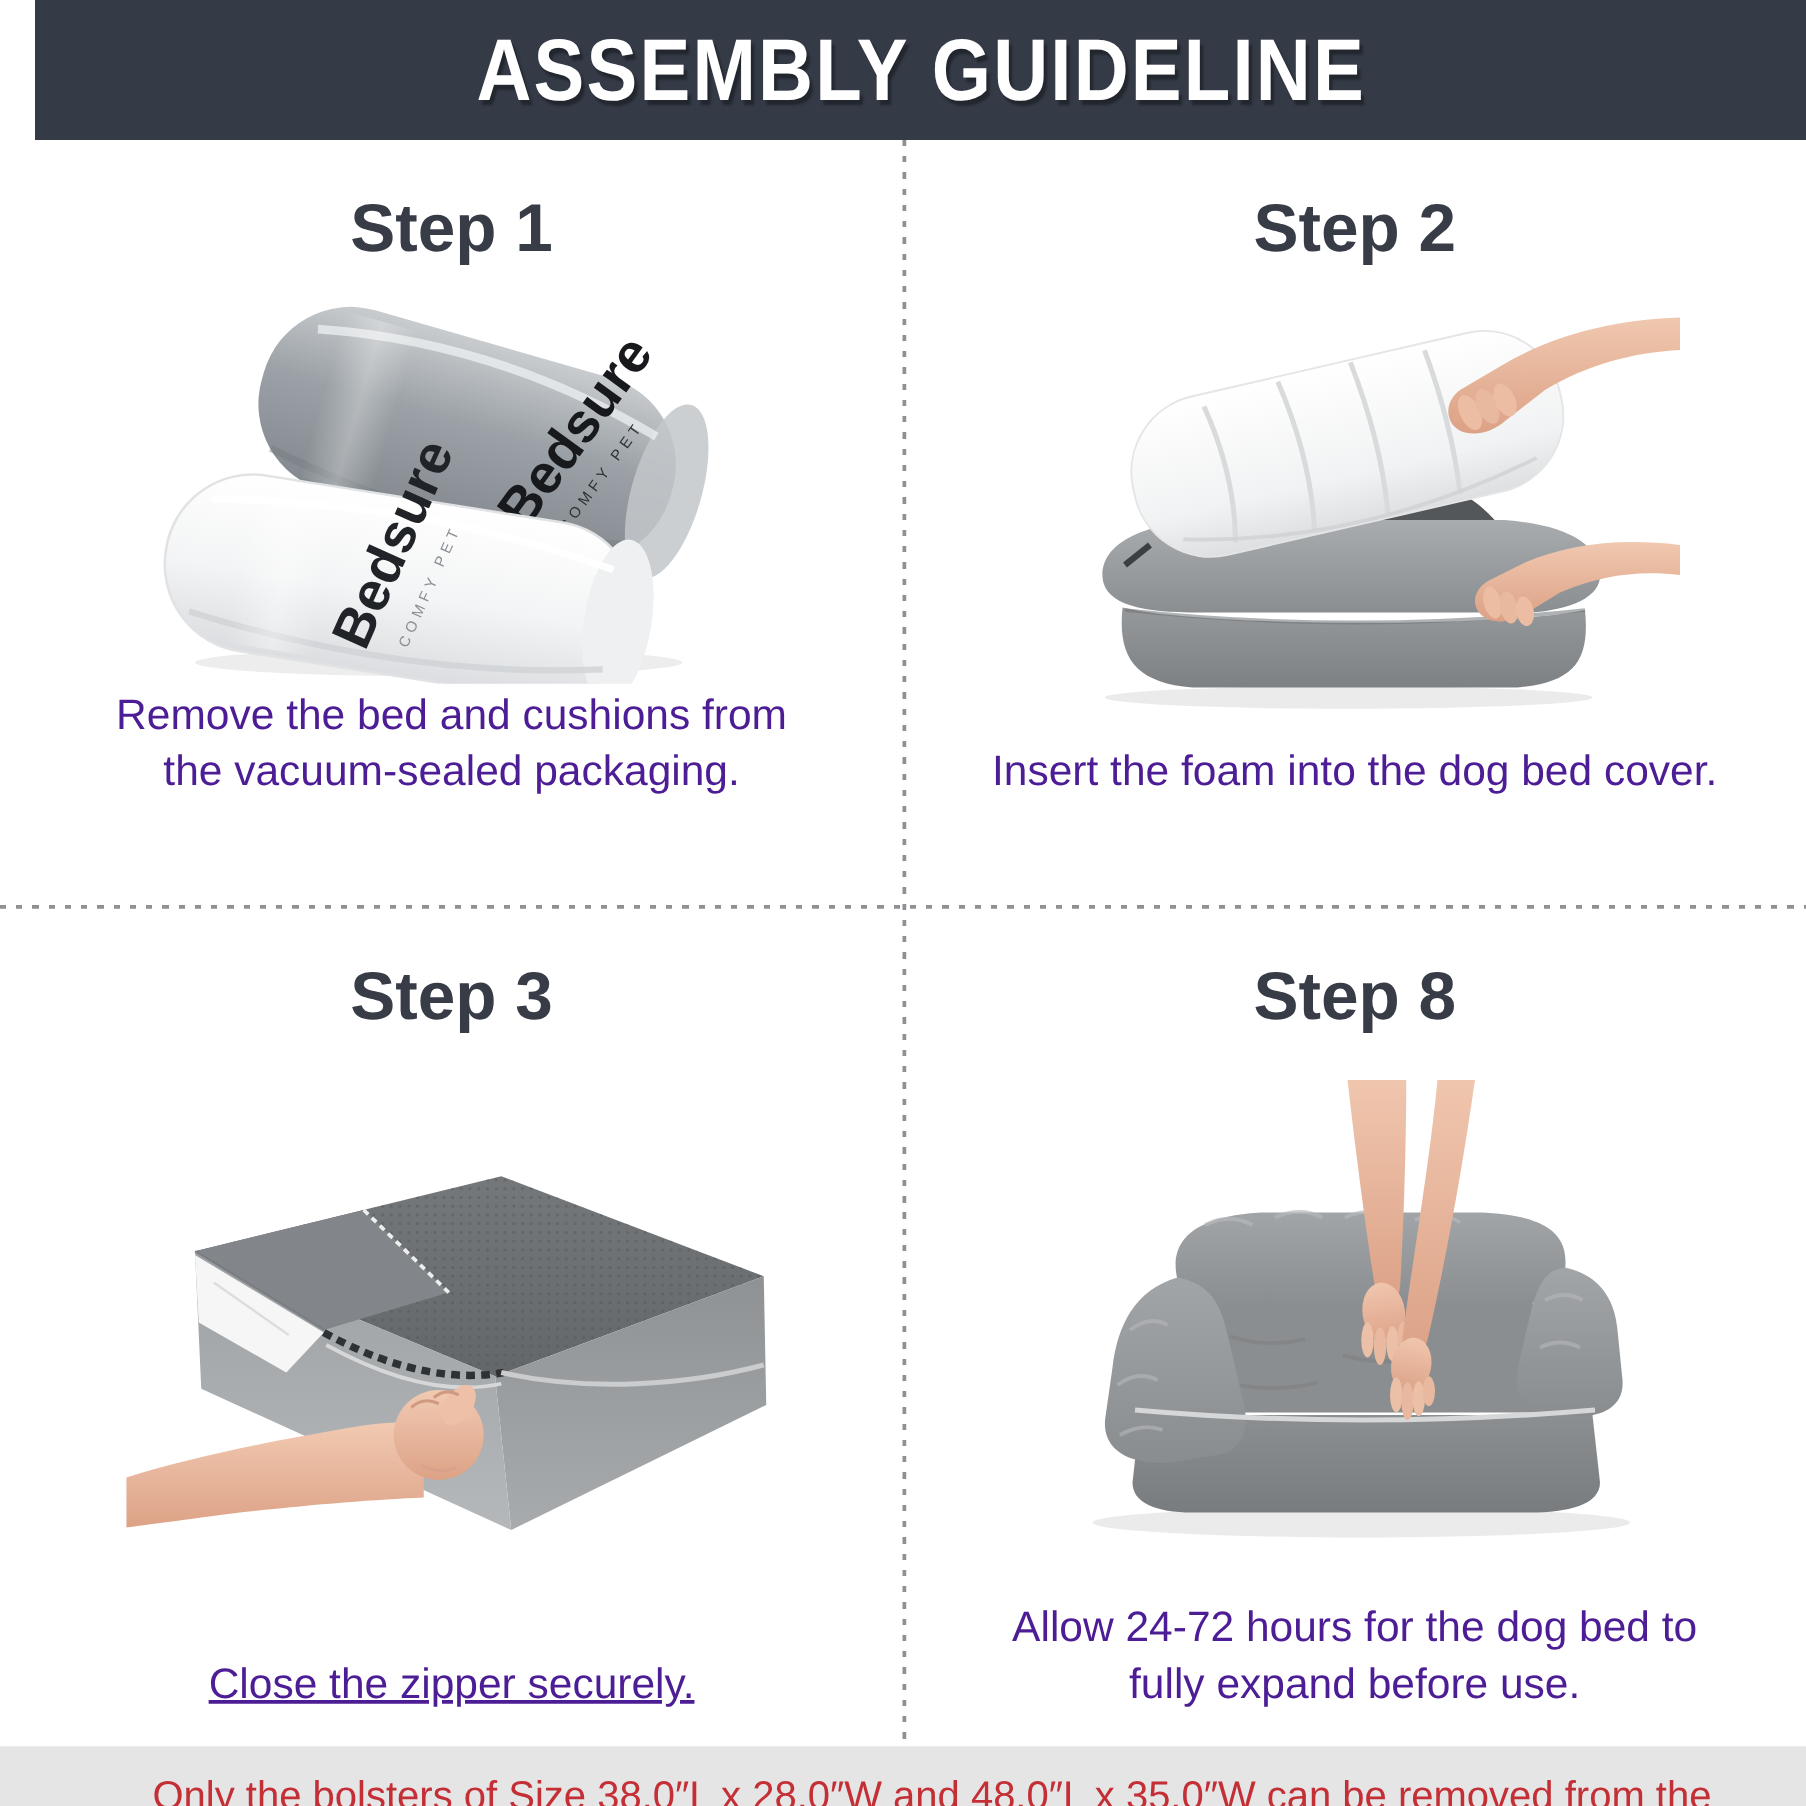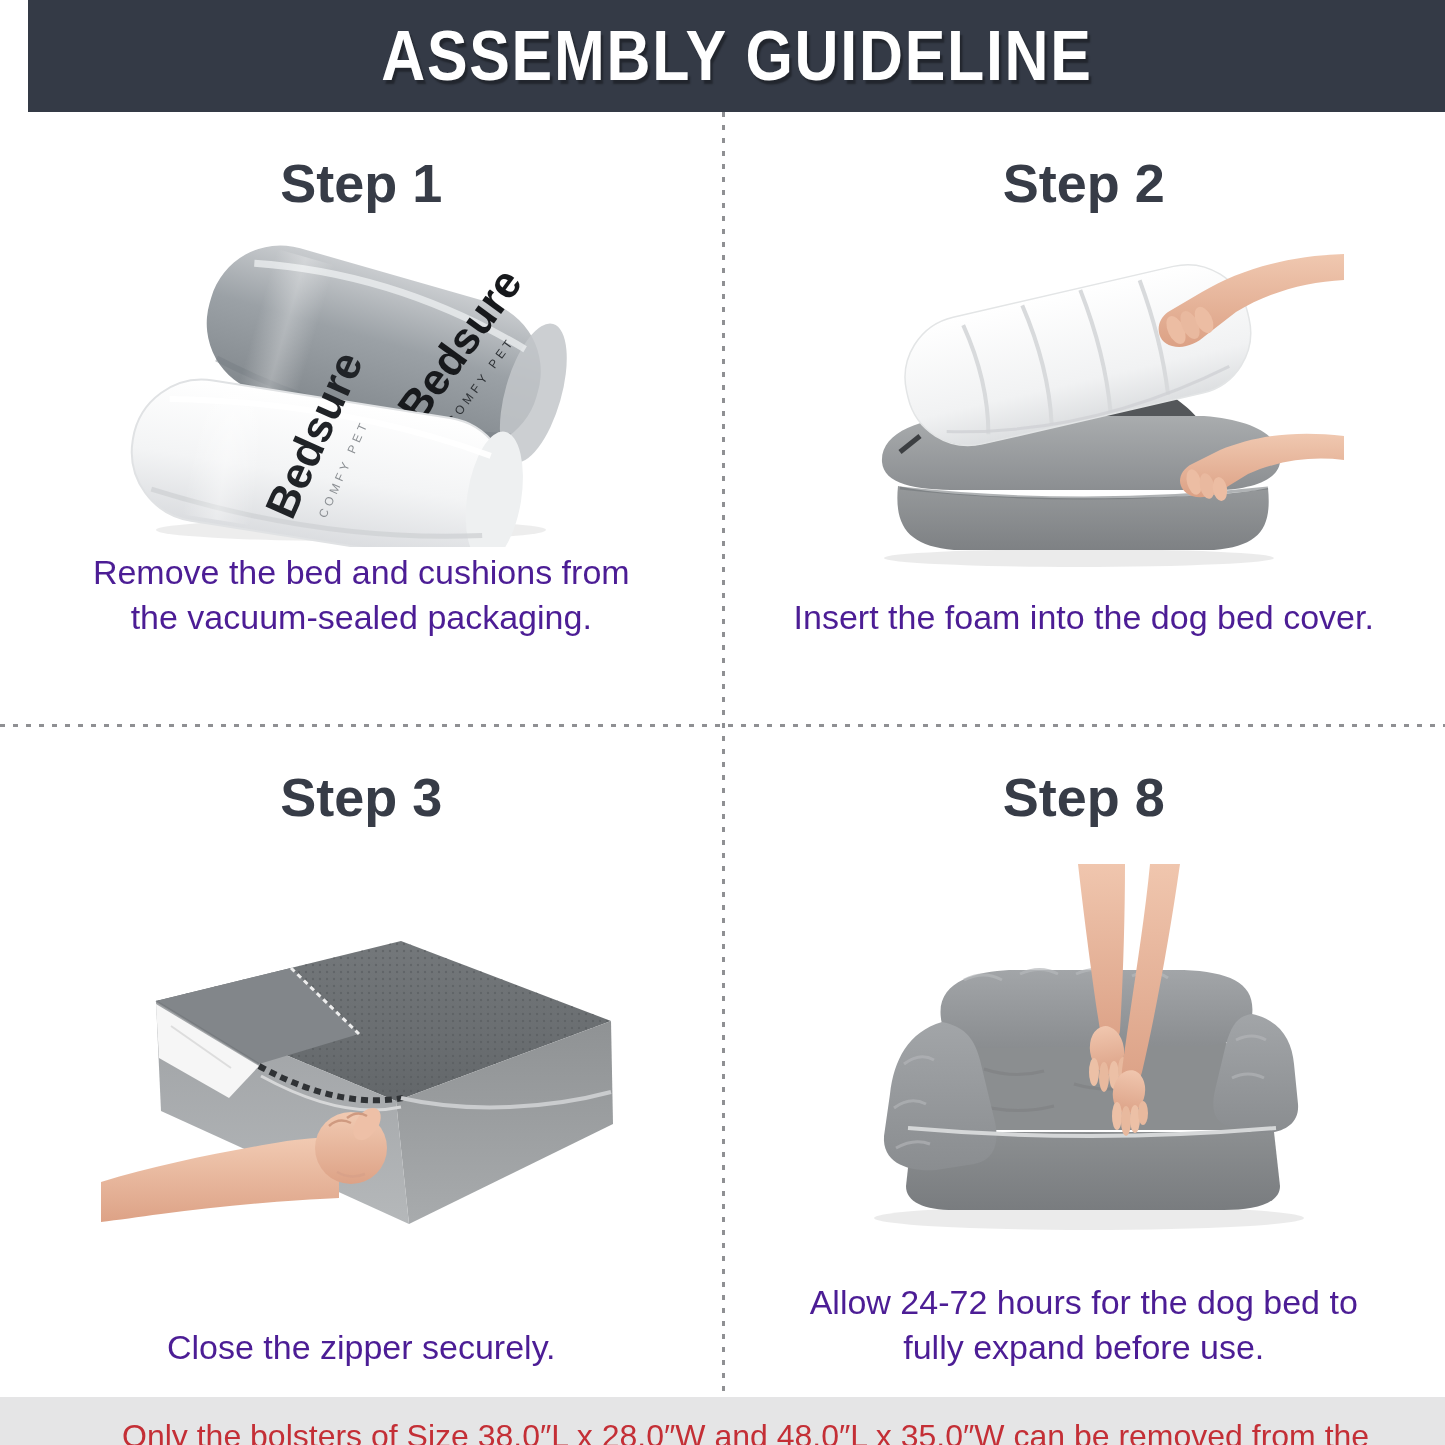--- a/index.html
+++ b/index.html
@@ -22,21 +22,21 @@
     background-image:repeating-linear-gradient(to right,#8f9093 0px,#8f9093 5px,transparent 5px,transparent 13px); }
 
   .panel { display:flex; flex-direction:column; align-items:center; min-height:0;gap:36px; }
   .step-title { margin-top:40px; font-size:54px; font-weight:700; color:#373c47; flex:0 0 auto; }
   .photo-wrap { flex:1 1 auto; display:flex; align-items:center; justify-content:center; width:100%; min-height:0; }
   .caption { font-size:34px; line-height:1.32; color:#4c1d95; text-align:center; flex:0 0 auto; }
   .row-top .caption { margin-bottom:86px; }
   .row-bottom .caption { margin-bottom:27px; }
   .cap-1 { max-width:580px; }
   .cap-2 { max-width:680px; }
-  .cap-3 { max-width:640px; }
+  .cap-3 { max-width:640px;text-decoration:underline; }
   .cap-4 { max-width:560px; }
 
   
   .footer { height:107px; background:#e5e5e6; padding:16px 40px 0 122px; flex:0 0 auto; }
   .note { color:#c42f36; font-size:32px; line-height:1.45; max-width:1270px; }
 
   svg { display:block; }
 </style>
 </head>
 <body>

